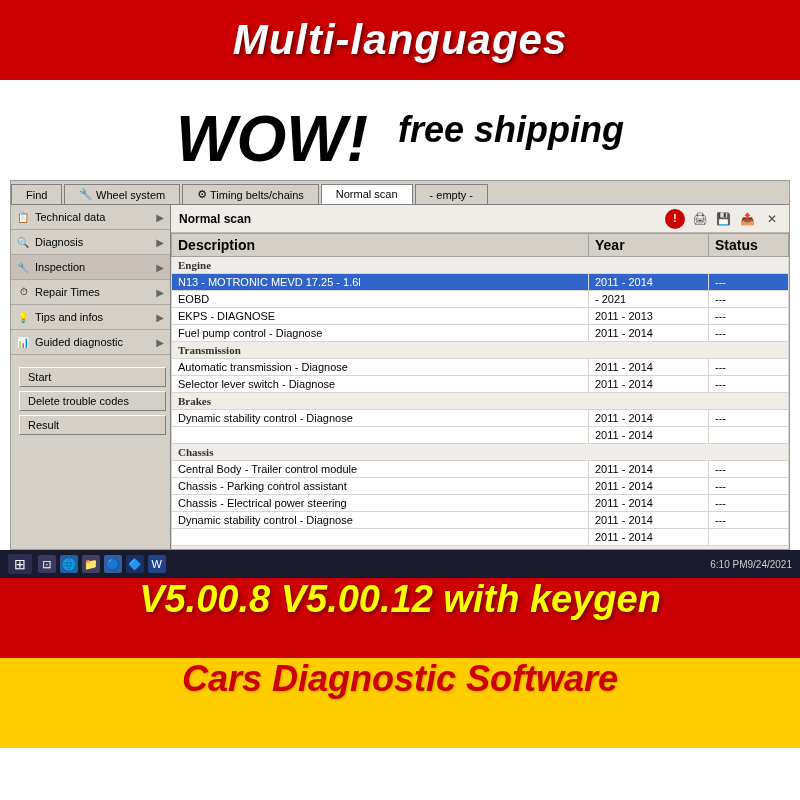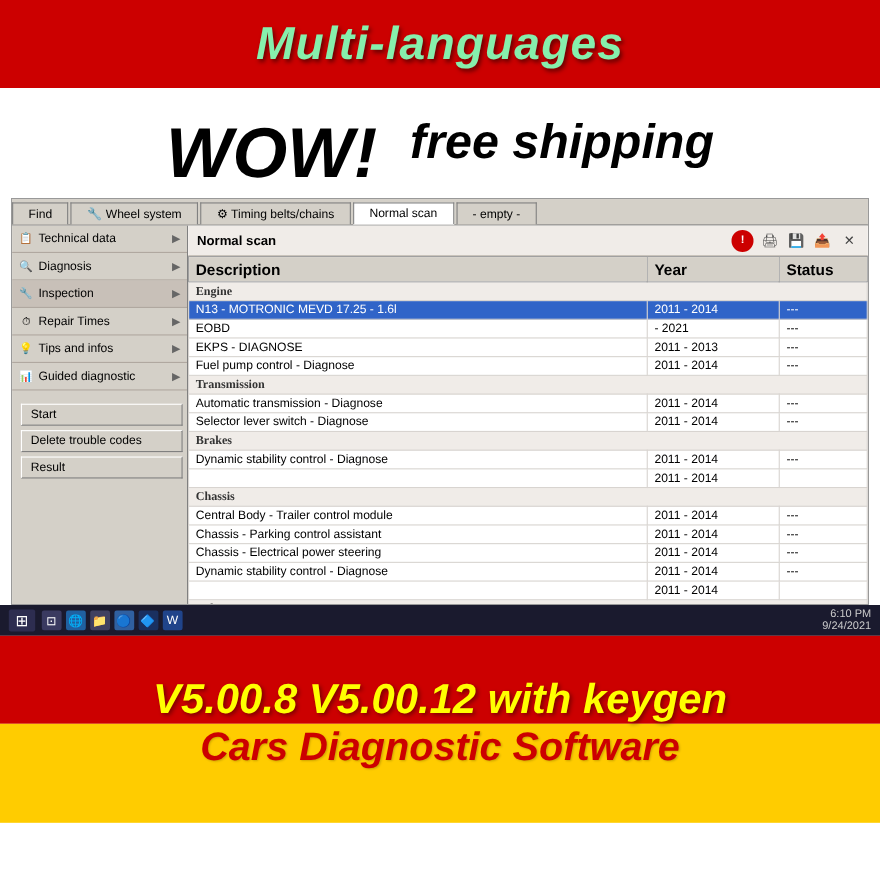--- a/index.html
+++ b/index.html
@@ -13,21 +13,21 @@
 
     
     .top-banner {
       background: #cc0000;
       height: 80px;
       display: flex;
       align-items: center;
       justify-content: center;
     }
     .top-banner-text {
-      color: #86efac;
+      color: #ffffff;
       font-size: 42px;
       font-weight: 900;
       font-style: italic;
       text-shadow: 2px 2px 4px rgba(0,0,0,0.5);
       letter-spacing: 1px;
     }
 
     
     .wow-section {
       background: #fff;
@@ -38,21 +38,21 @@
       gap: 30px;
     }
     .wow-text {
       font-size: 64px;
       font-weight: 900;
       font-style: italic;
       color: #000;
       margin-top: 17px;
     }
     .free-shipping-text {
-      font-size: 44px;
+      font-size: 36px;
       font-style: italic;
       font-weight: bold;
       color: #000;
     }
 
     
     .software-area {
       background: #e8e8e8;
       height: 370px;
       display: flex;
@@ -229,21 +229,21 @@
     
     .table-area::-webkit-scrollbar { width: 12px; }
     .table-area::-webkit-scrollbar-track { background: #d4d0c8; }
     .table-area::-webkit-scrollbar-thumb { background: #a09890; border: 1px solid #808080; }
 
     
     .bottom-red-banner {
       background: #cc0000;
       height: 80px;
       display: flex;
-      align-items: flex-end;
+      align-items: flex-start;
       justify-content: center;
     }
     .bottom-red-text {
       color: #ffff00;
       font-size: 38px;
       font-weight: 900;
       font-style: italic;
       text-shadow: 2px 2px 4px rgba(0,0,0,0.4);
     }
 
@@ -292,21 +292,21 @@
       align-items: center;
       justify-content: center;
       font-size: 11px;
       color: #fff;
     }
     .taskbar-right {
       margin-left: auto;
       color: #ccc;
       font-size: 10px;
       display: flex;
-      flex-direction: column;
+      flex-direction: row;
       align-items: flex-end;
     }
 
     .red-indicator {
       width: 20px;
       height: 20px;
       background: #cc0000;
       border-radius: 50%;
       display: flex;
       align-items: center;

